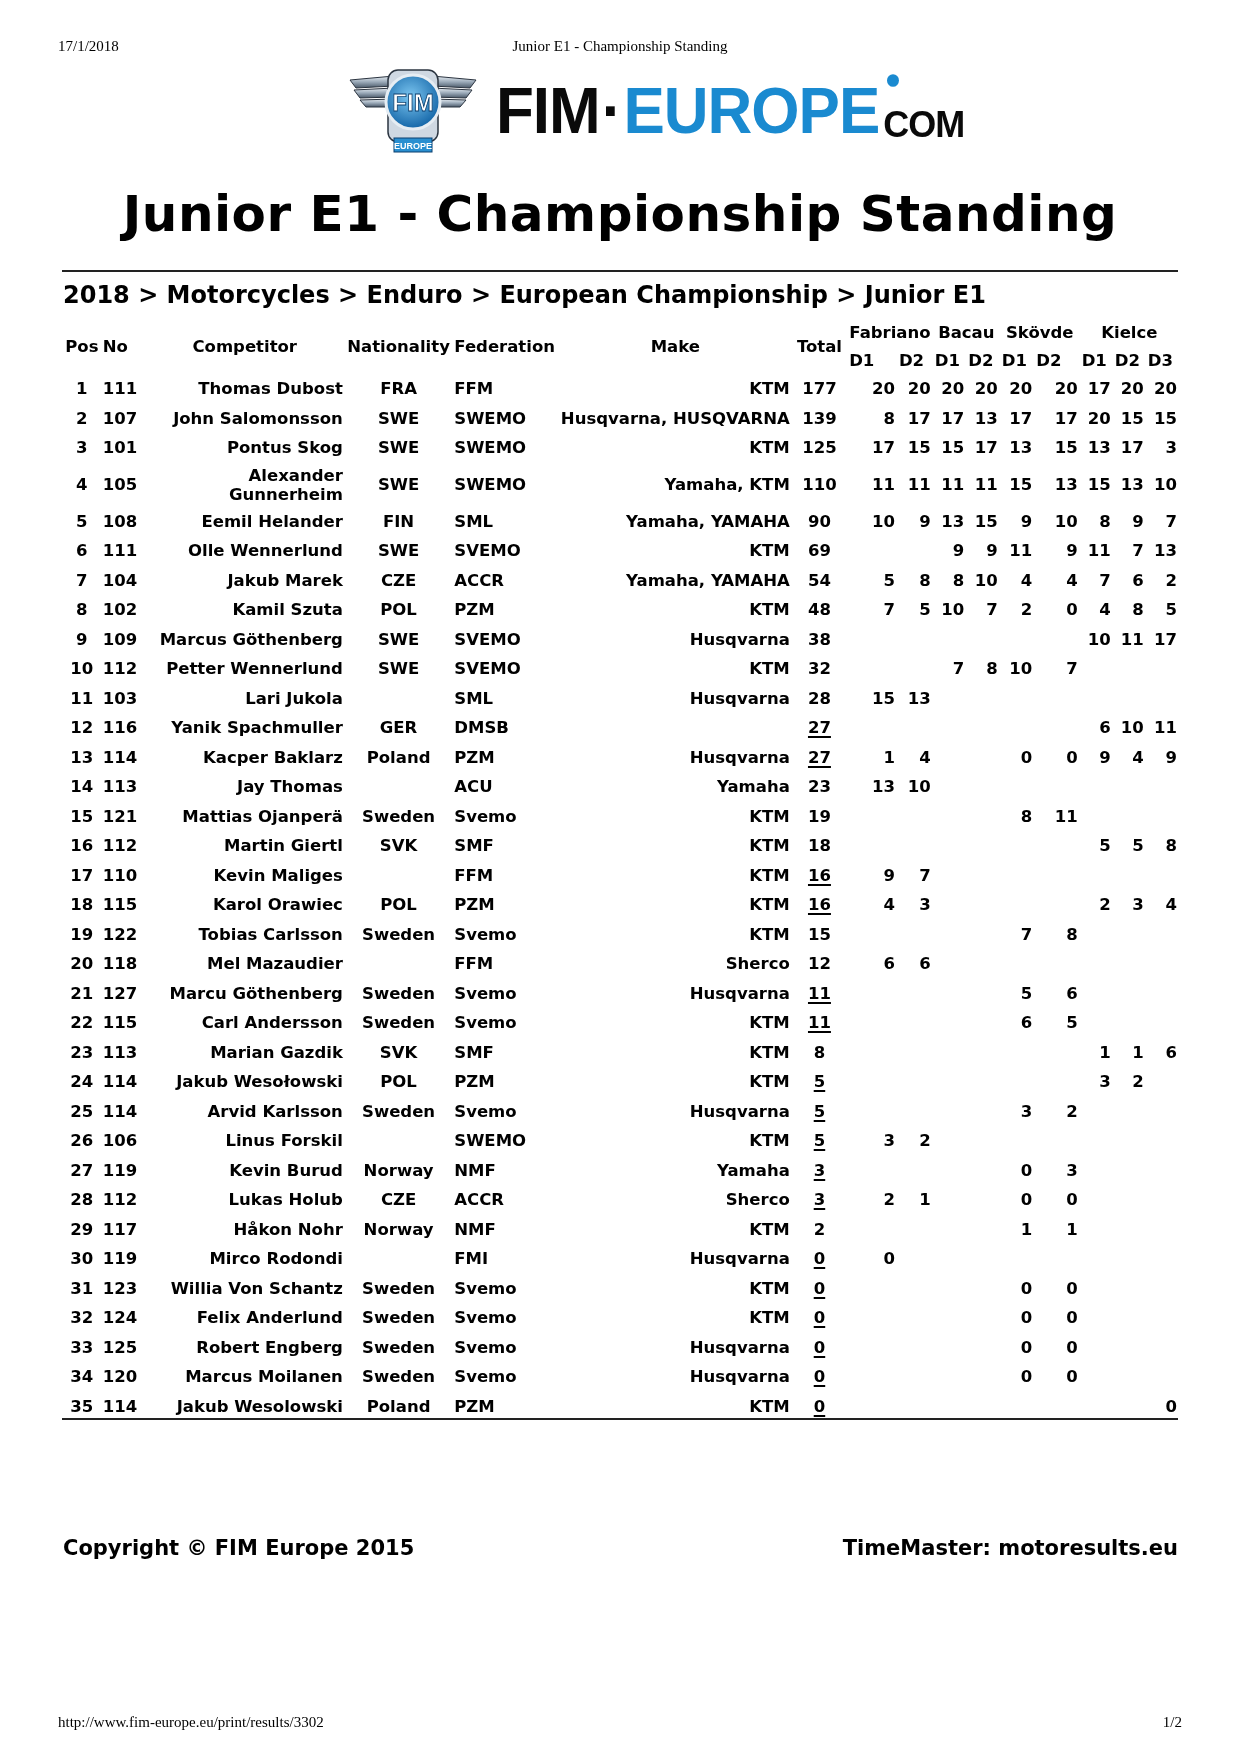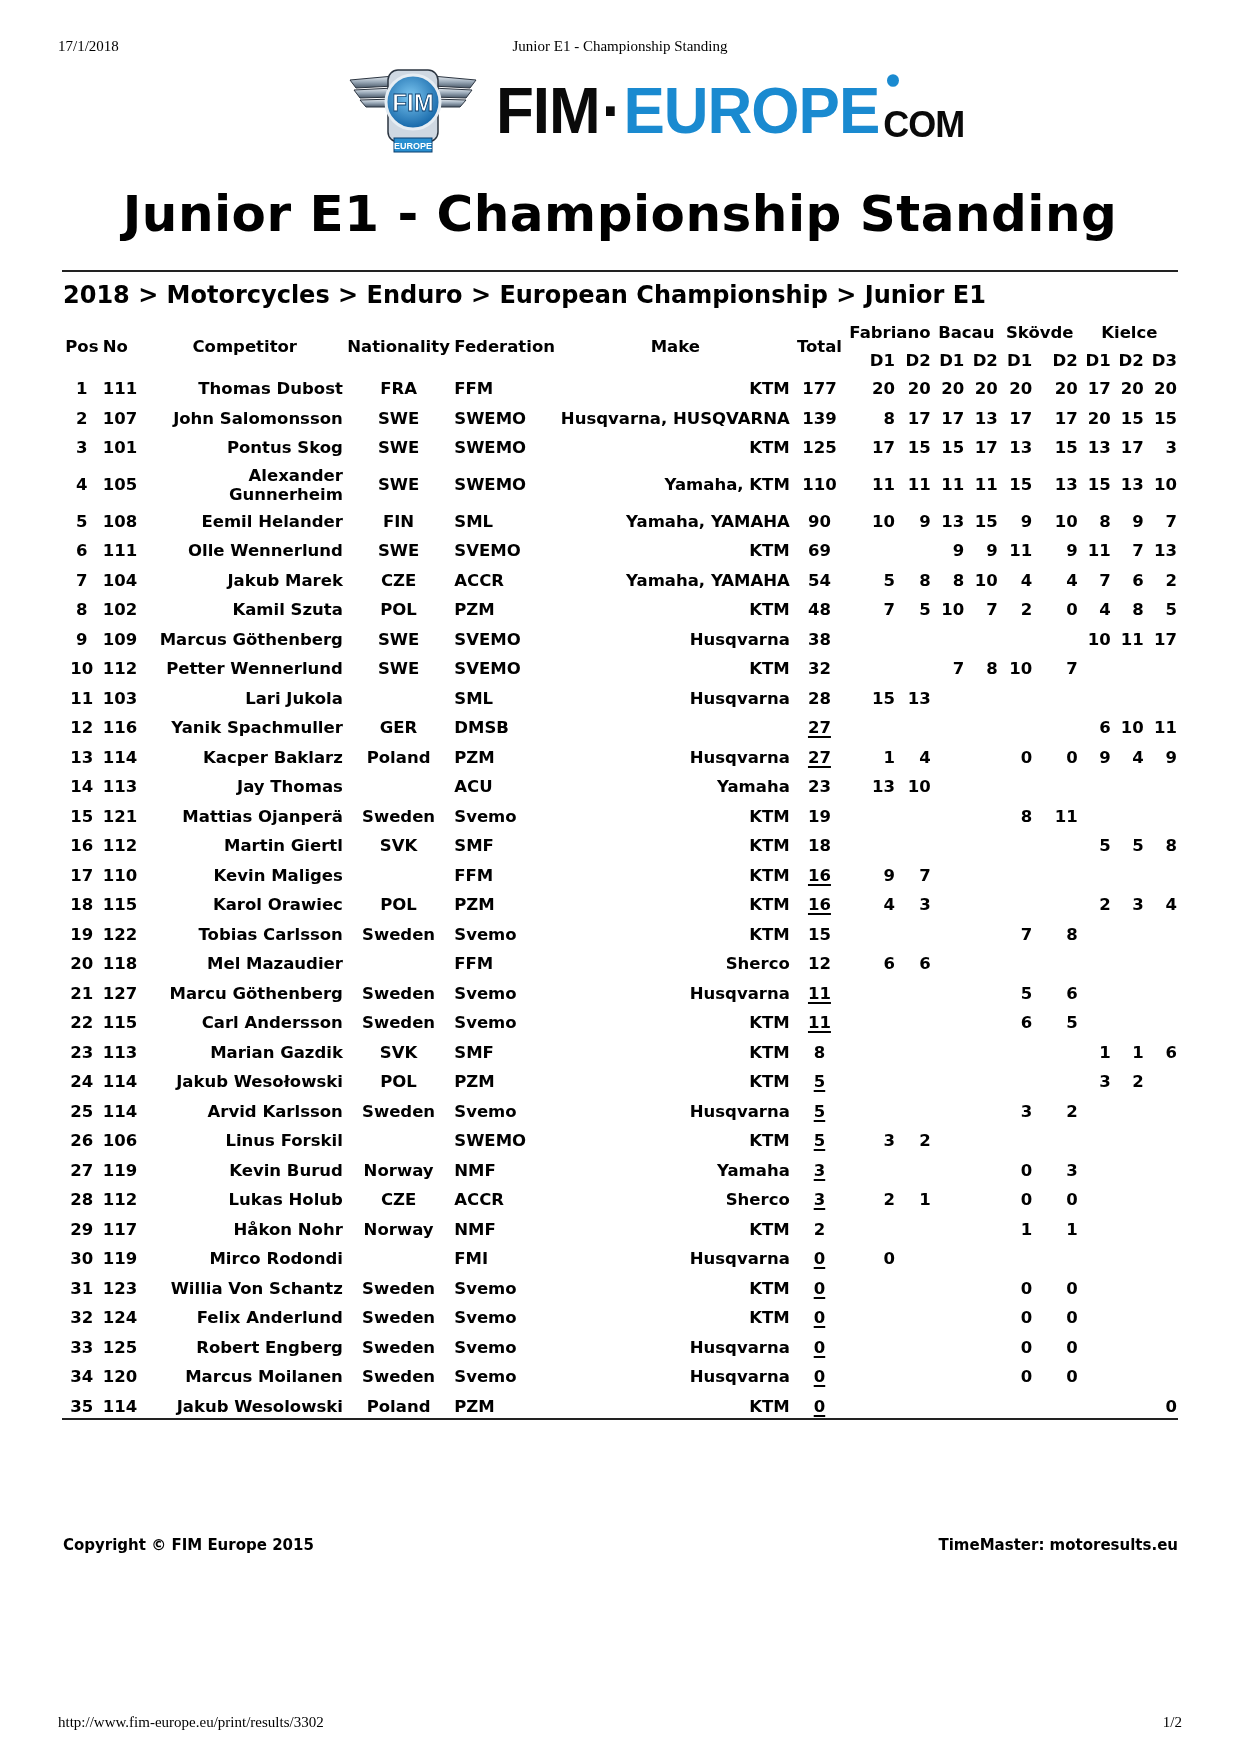--- a/index.html
+++ b/index.html
@@ -24,24 +24,24 @@
   .c-pos { width: 34px; text-align: center; }
   .c-no { width: 44px; text-align: left; }
   .c-name { width: 206px; text-align: right; }
   .c-nat { width: 104px; text-align: center; }
   .c-fed { width: 104px; text-align: left; }
   .c-make { width: 228px; text-align: right; }
   .c-total { width: 56px; text-align: center; }
   .c-score { width: 32px; text-align: right; }
   .c-score.wide { width: 46px; }
   th.venue { text-align: center; height: 28px; }
-  th.day { text-align: right; height: 28px; }
+  th.day { text-align: left; height: 28px; }
   td.name-two { line-height: 19px; }
   u.tie { text-decoration: underline; text-decoration-thickness: 2px; text-underline-offset: 3px; }
-  .footer { position: absolute; top: 1536px; font-family: "DejaVu Sans", sans-serif; font-weight: 700; font-size: 15px; }
+  .footer { position: absolute; top: 1536px; font-family: "DejaVu Sans", sans-serif; font-weight: 700; font-size: 21px; }
   .footer-left { left: 63px; }
   .footer-right { right: 62px; }
   .print-foot { position: absolute; top: 1714px; font-family: "Liberation Serif", serif; font-size: 15px; }
   .print-url { left: 58px; }
   .print-page { right: 58px; }
 </style>
 </head>
 <body>
 
 <div class="print-hdr print-date">17/1/2018</div>

